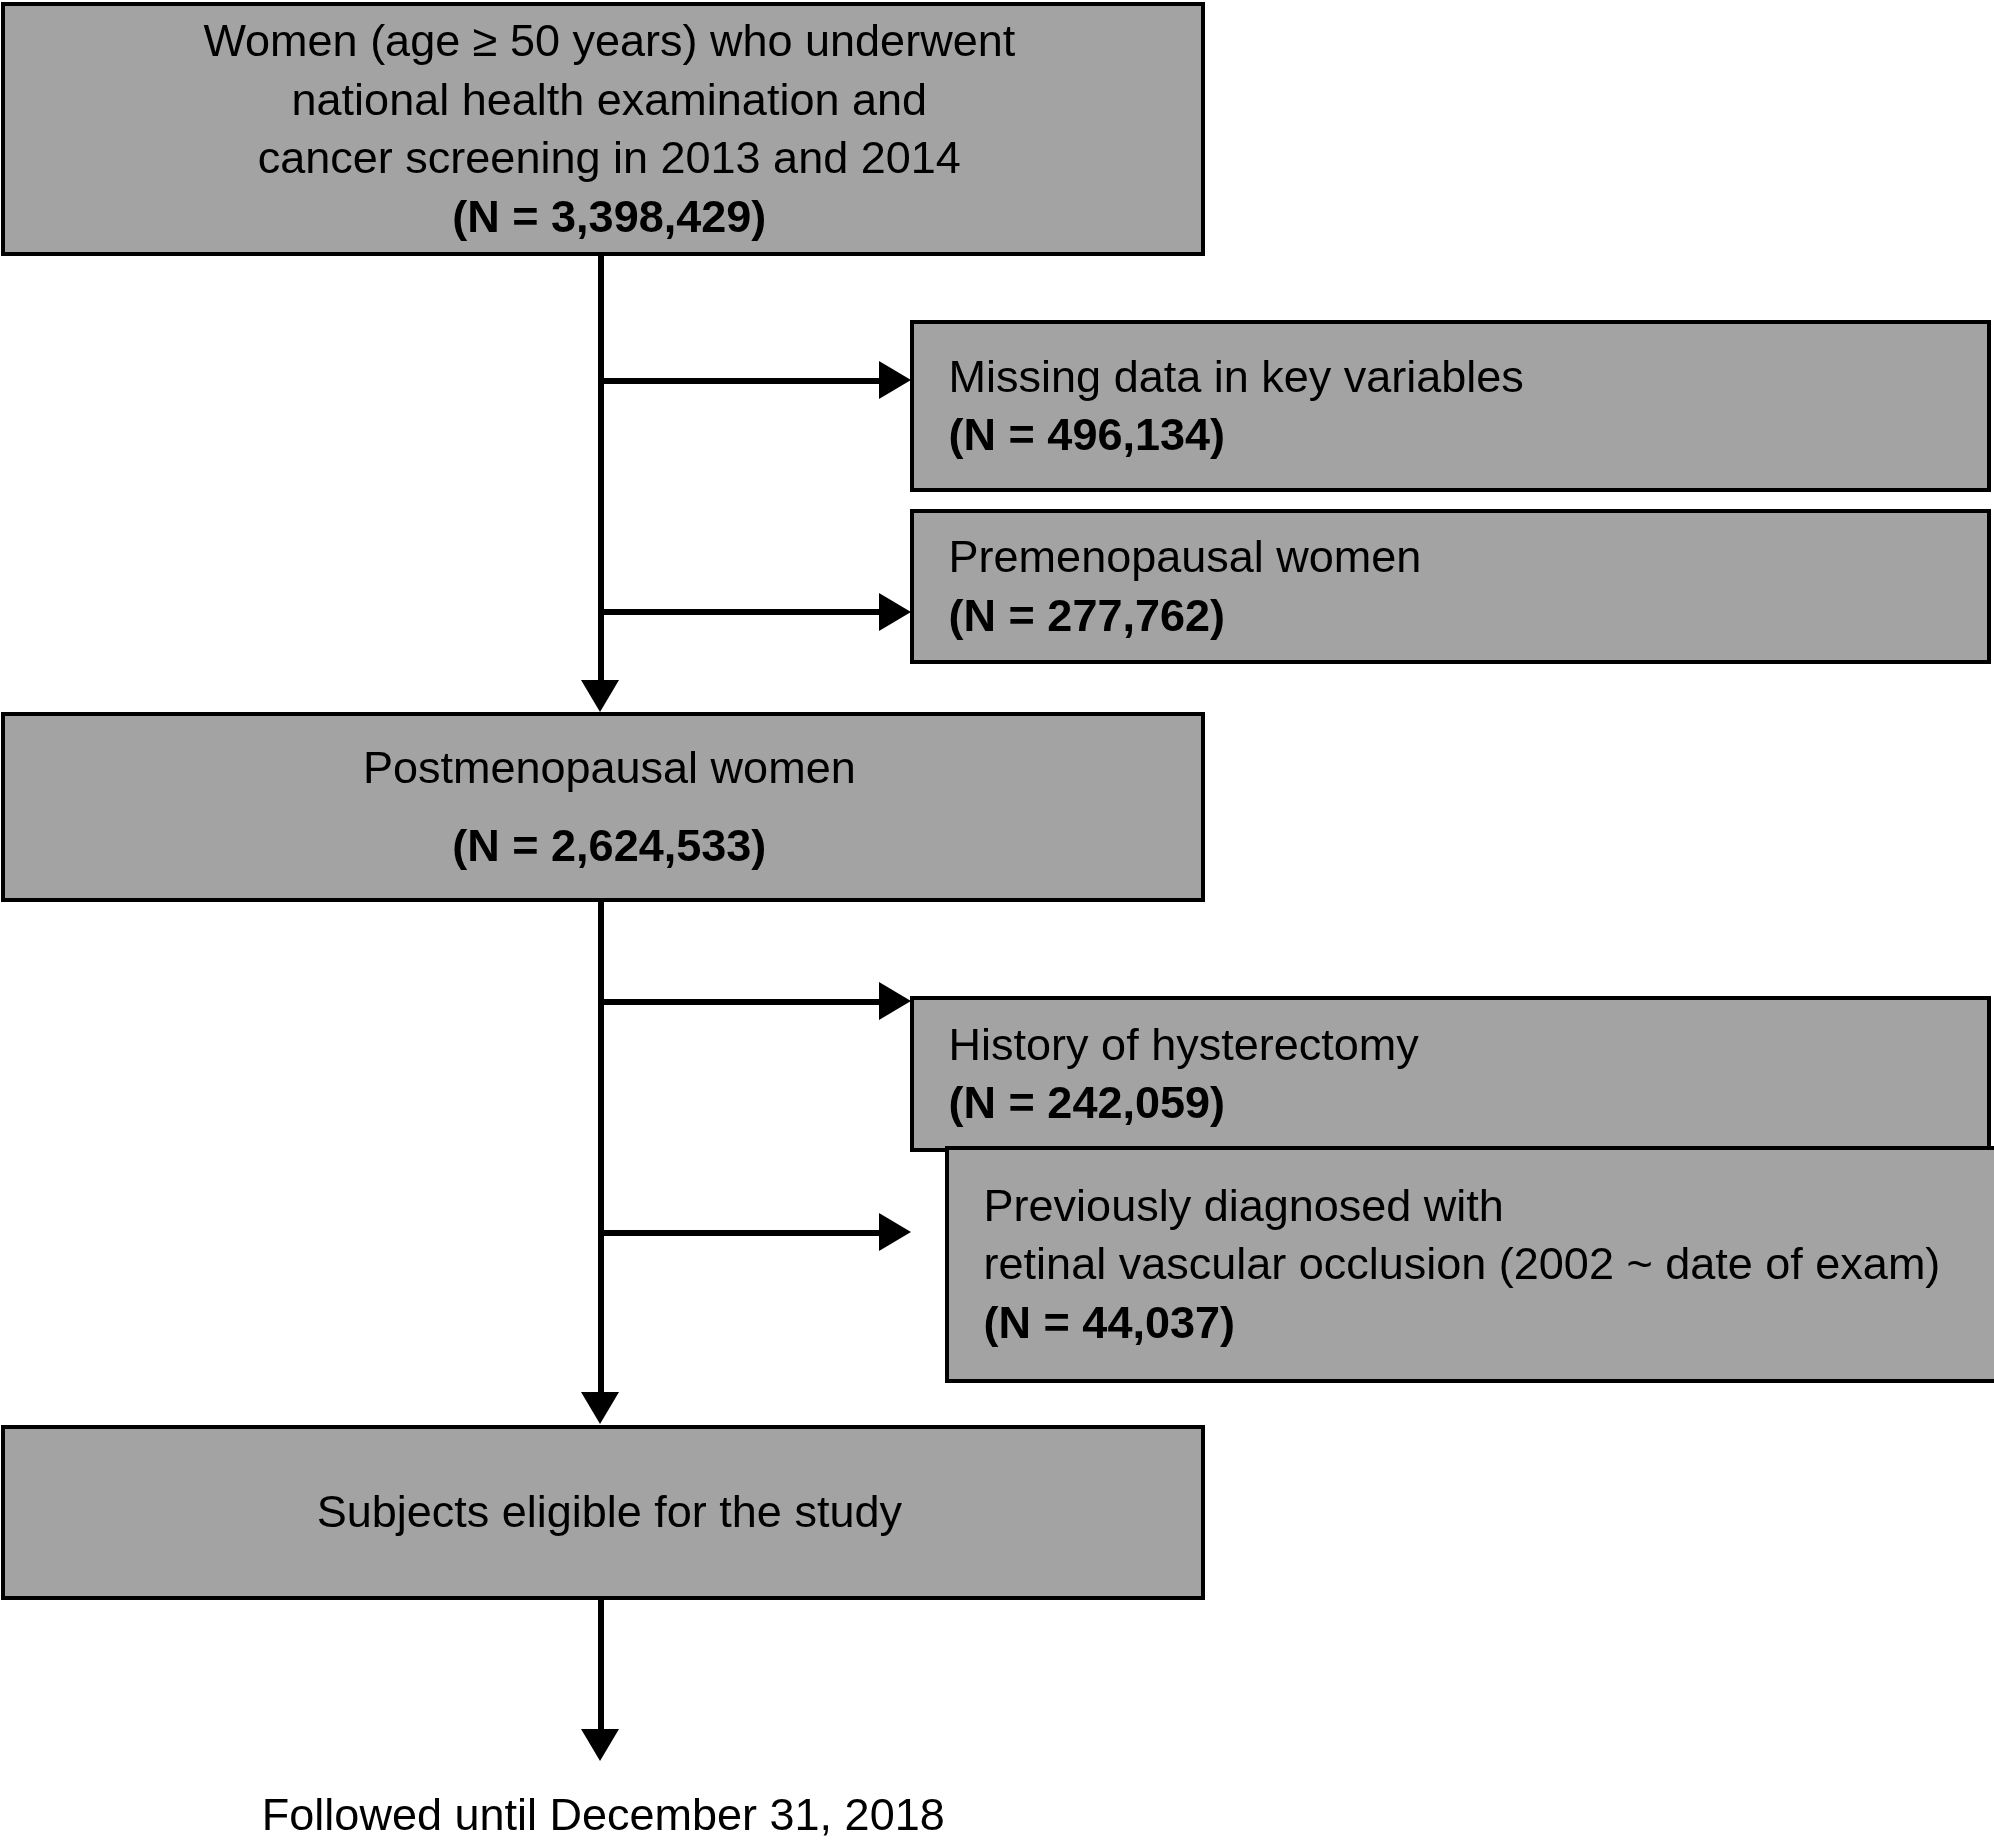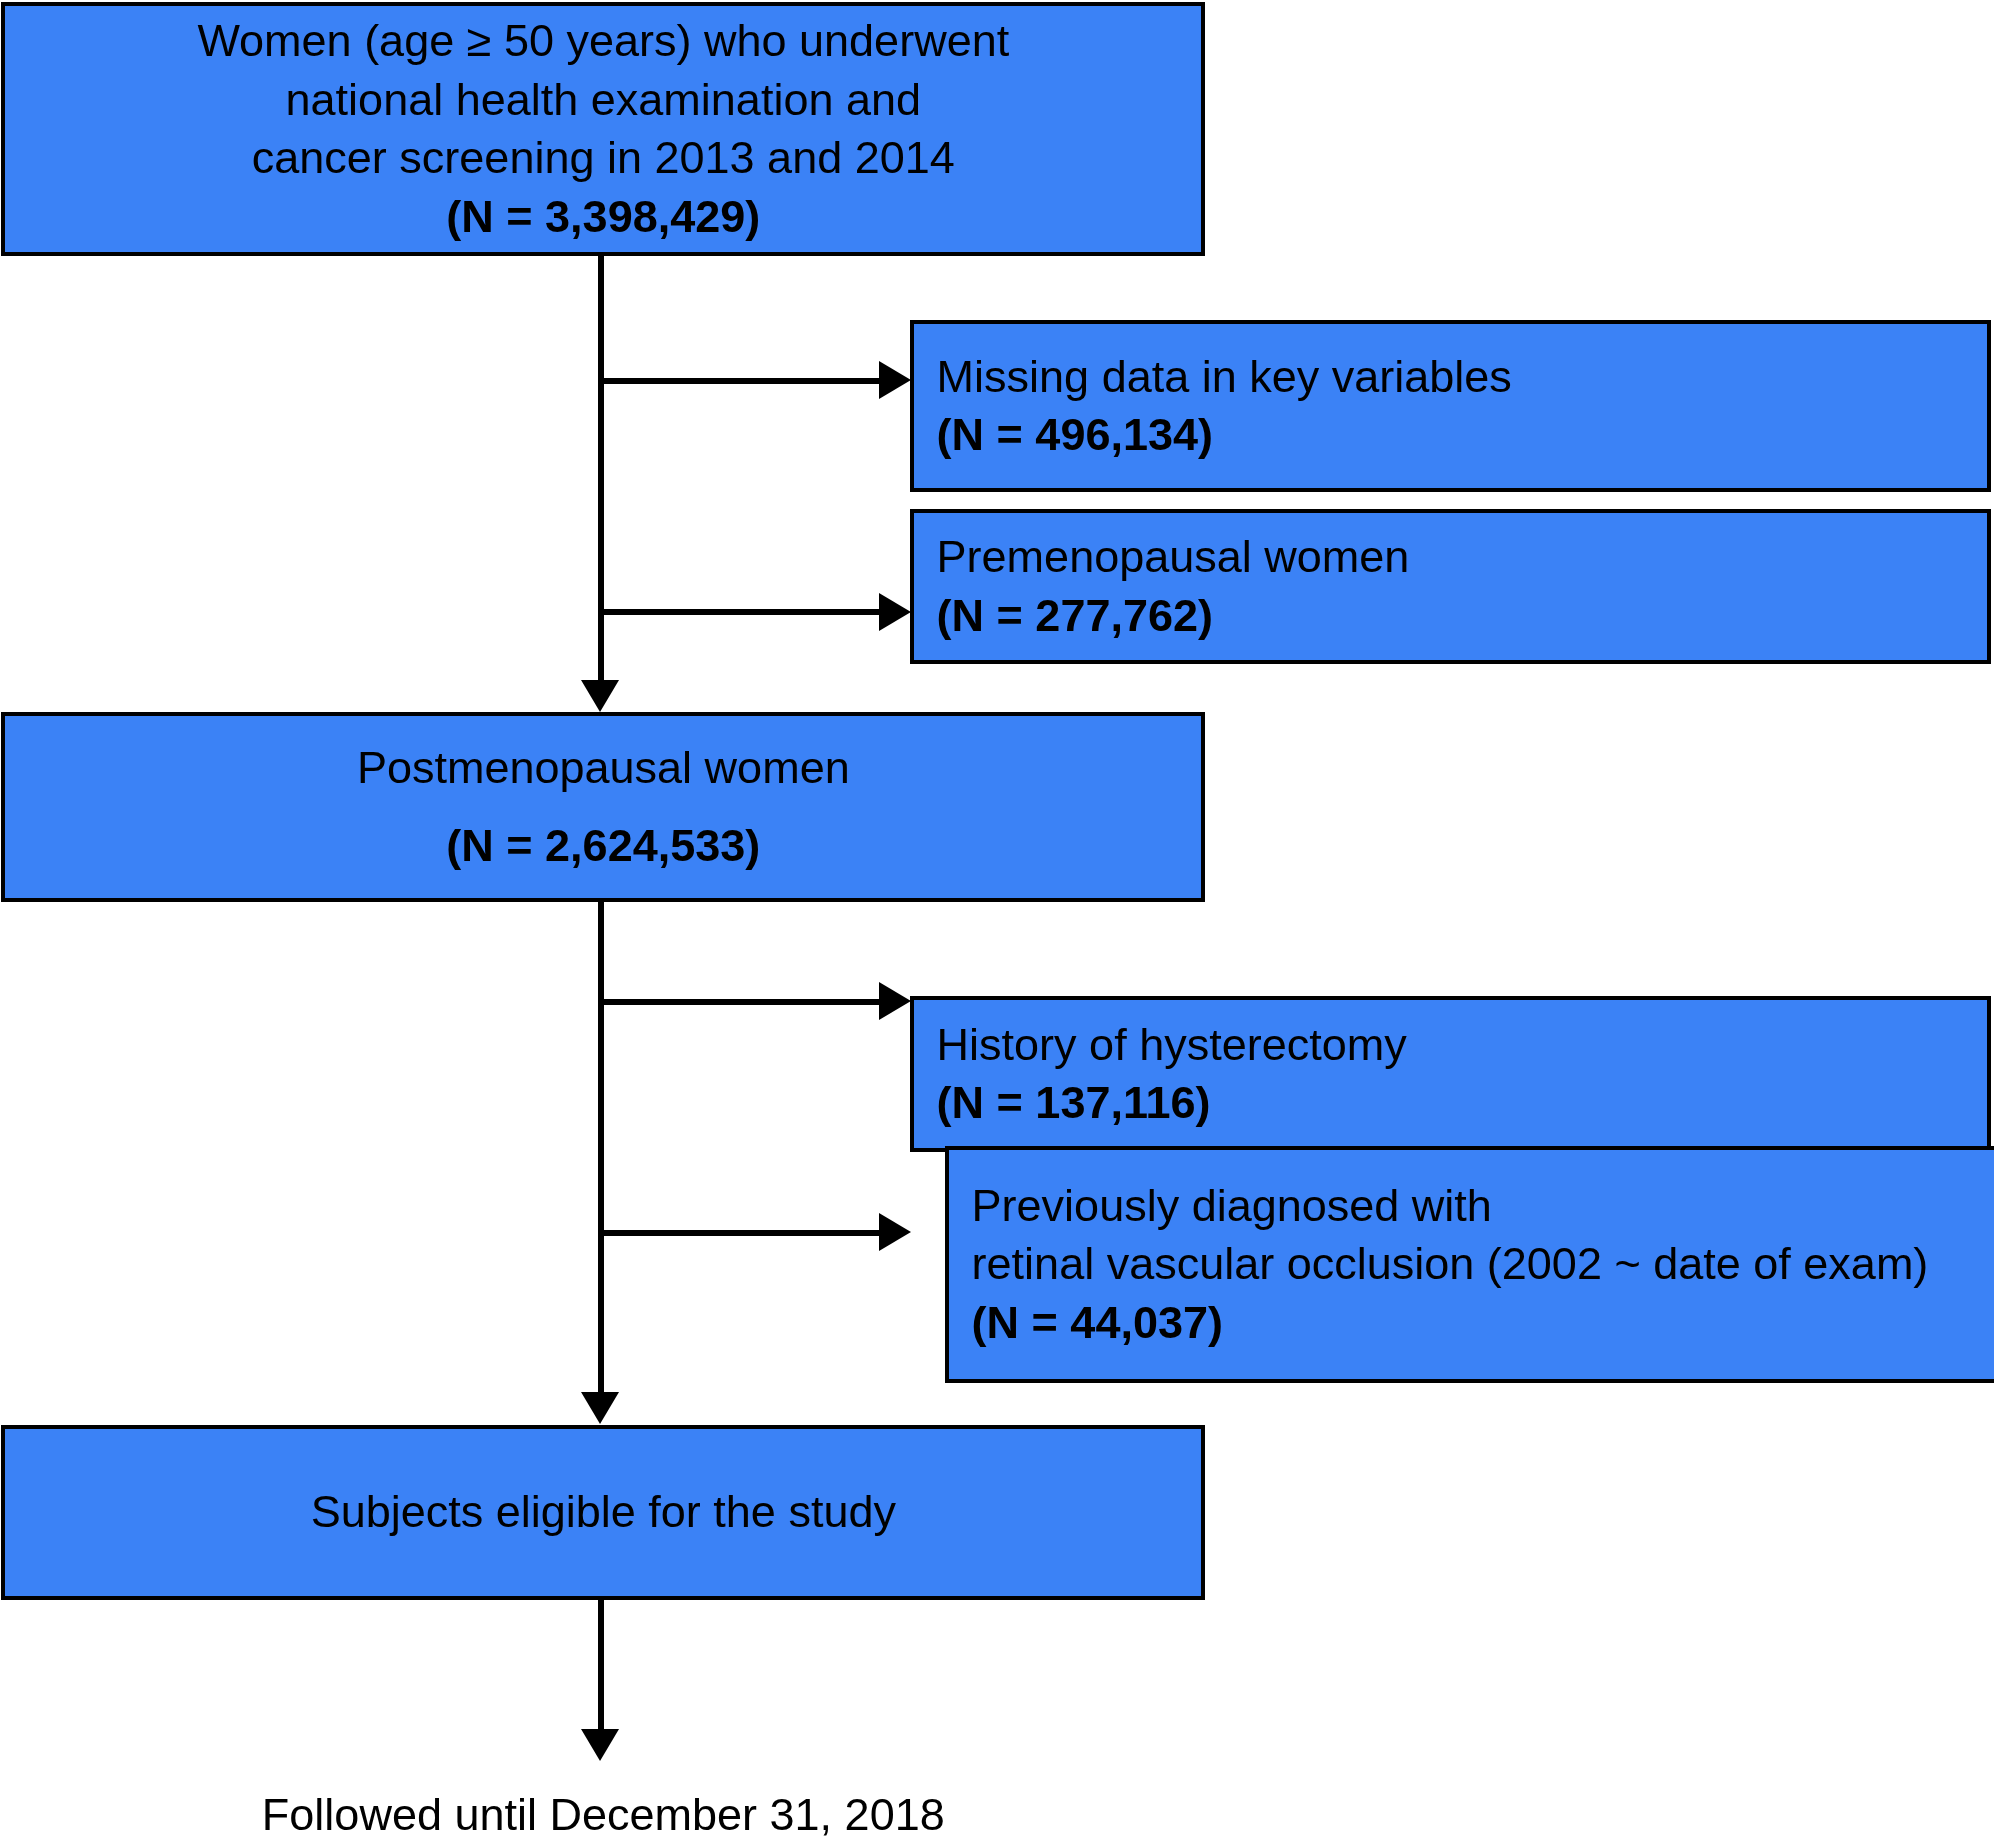--- a/index.html
+++ b/index.html
@@ -13,24 +13,25 @@
     height: 1843px;
     background: #ffffff;
     font-family: "Liberation Sans", sans-serif;
     color: #000000;
     overflow: hidden;
   }
   .box {
     position: absolute;
     box-sizing: border-box;
     border: 4.7px solid #000000;
-    background: #3b82f6;
+    background: #a3a3a3;
     display: flex;
     flex-direction: column;
     justify-content: center;
+    padding-left: 12px;
   }
   .box.center { align-items: center; text-align: center; }
   .box.left   { align-items: flex-start; text-align: left; }
   .line {
     font-size: 45px;
     line-height: 1.30;
     font-weight: 400;
     white-space: nowrap;
     letter-spacing: 0px;
   }
@@ -106,21 +107,21 @@
   </div>
 
   <div class="vline" style="left:598px; top:901px; height:492px;"></div>
   <div class="arrow-down" style="left:581px; top:1392px;"></div>
 
   <div class="hline" style="left:598px; top:999px; width:286px;"></div>
   <div class="arrow-right" style="left:879px; top:982px;"></div>
 
   <div class="box left" style="left:910px; top:948px; width:1081px; height:156px;margin-top:48px;">
     <div class="line pad-l">History of hysterectomy</div>
-    <div class="line bold pad-l">(N = 137,116)</div>
+    <div class="line bold pad-l">(N = 242,059)</div>
   </div>
 
   <div class="hline" style="left:598px; top:1230px; width:286px;"></div>
   <div class="arrow-right" style="left:879px; top:1213px;"></div>
 
   <div class="box left" style="left:945px; top:1146px; width:1081px; height:237px;">
     <div class="line pad-l">Previously diagnosed with</div>
     <div class="line pad-l">retinal vascular occlusion (2002 ~ date of exam)</div>
     <div class="line bold pad-l">(N = 44,037)</div>
   </div>

